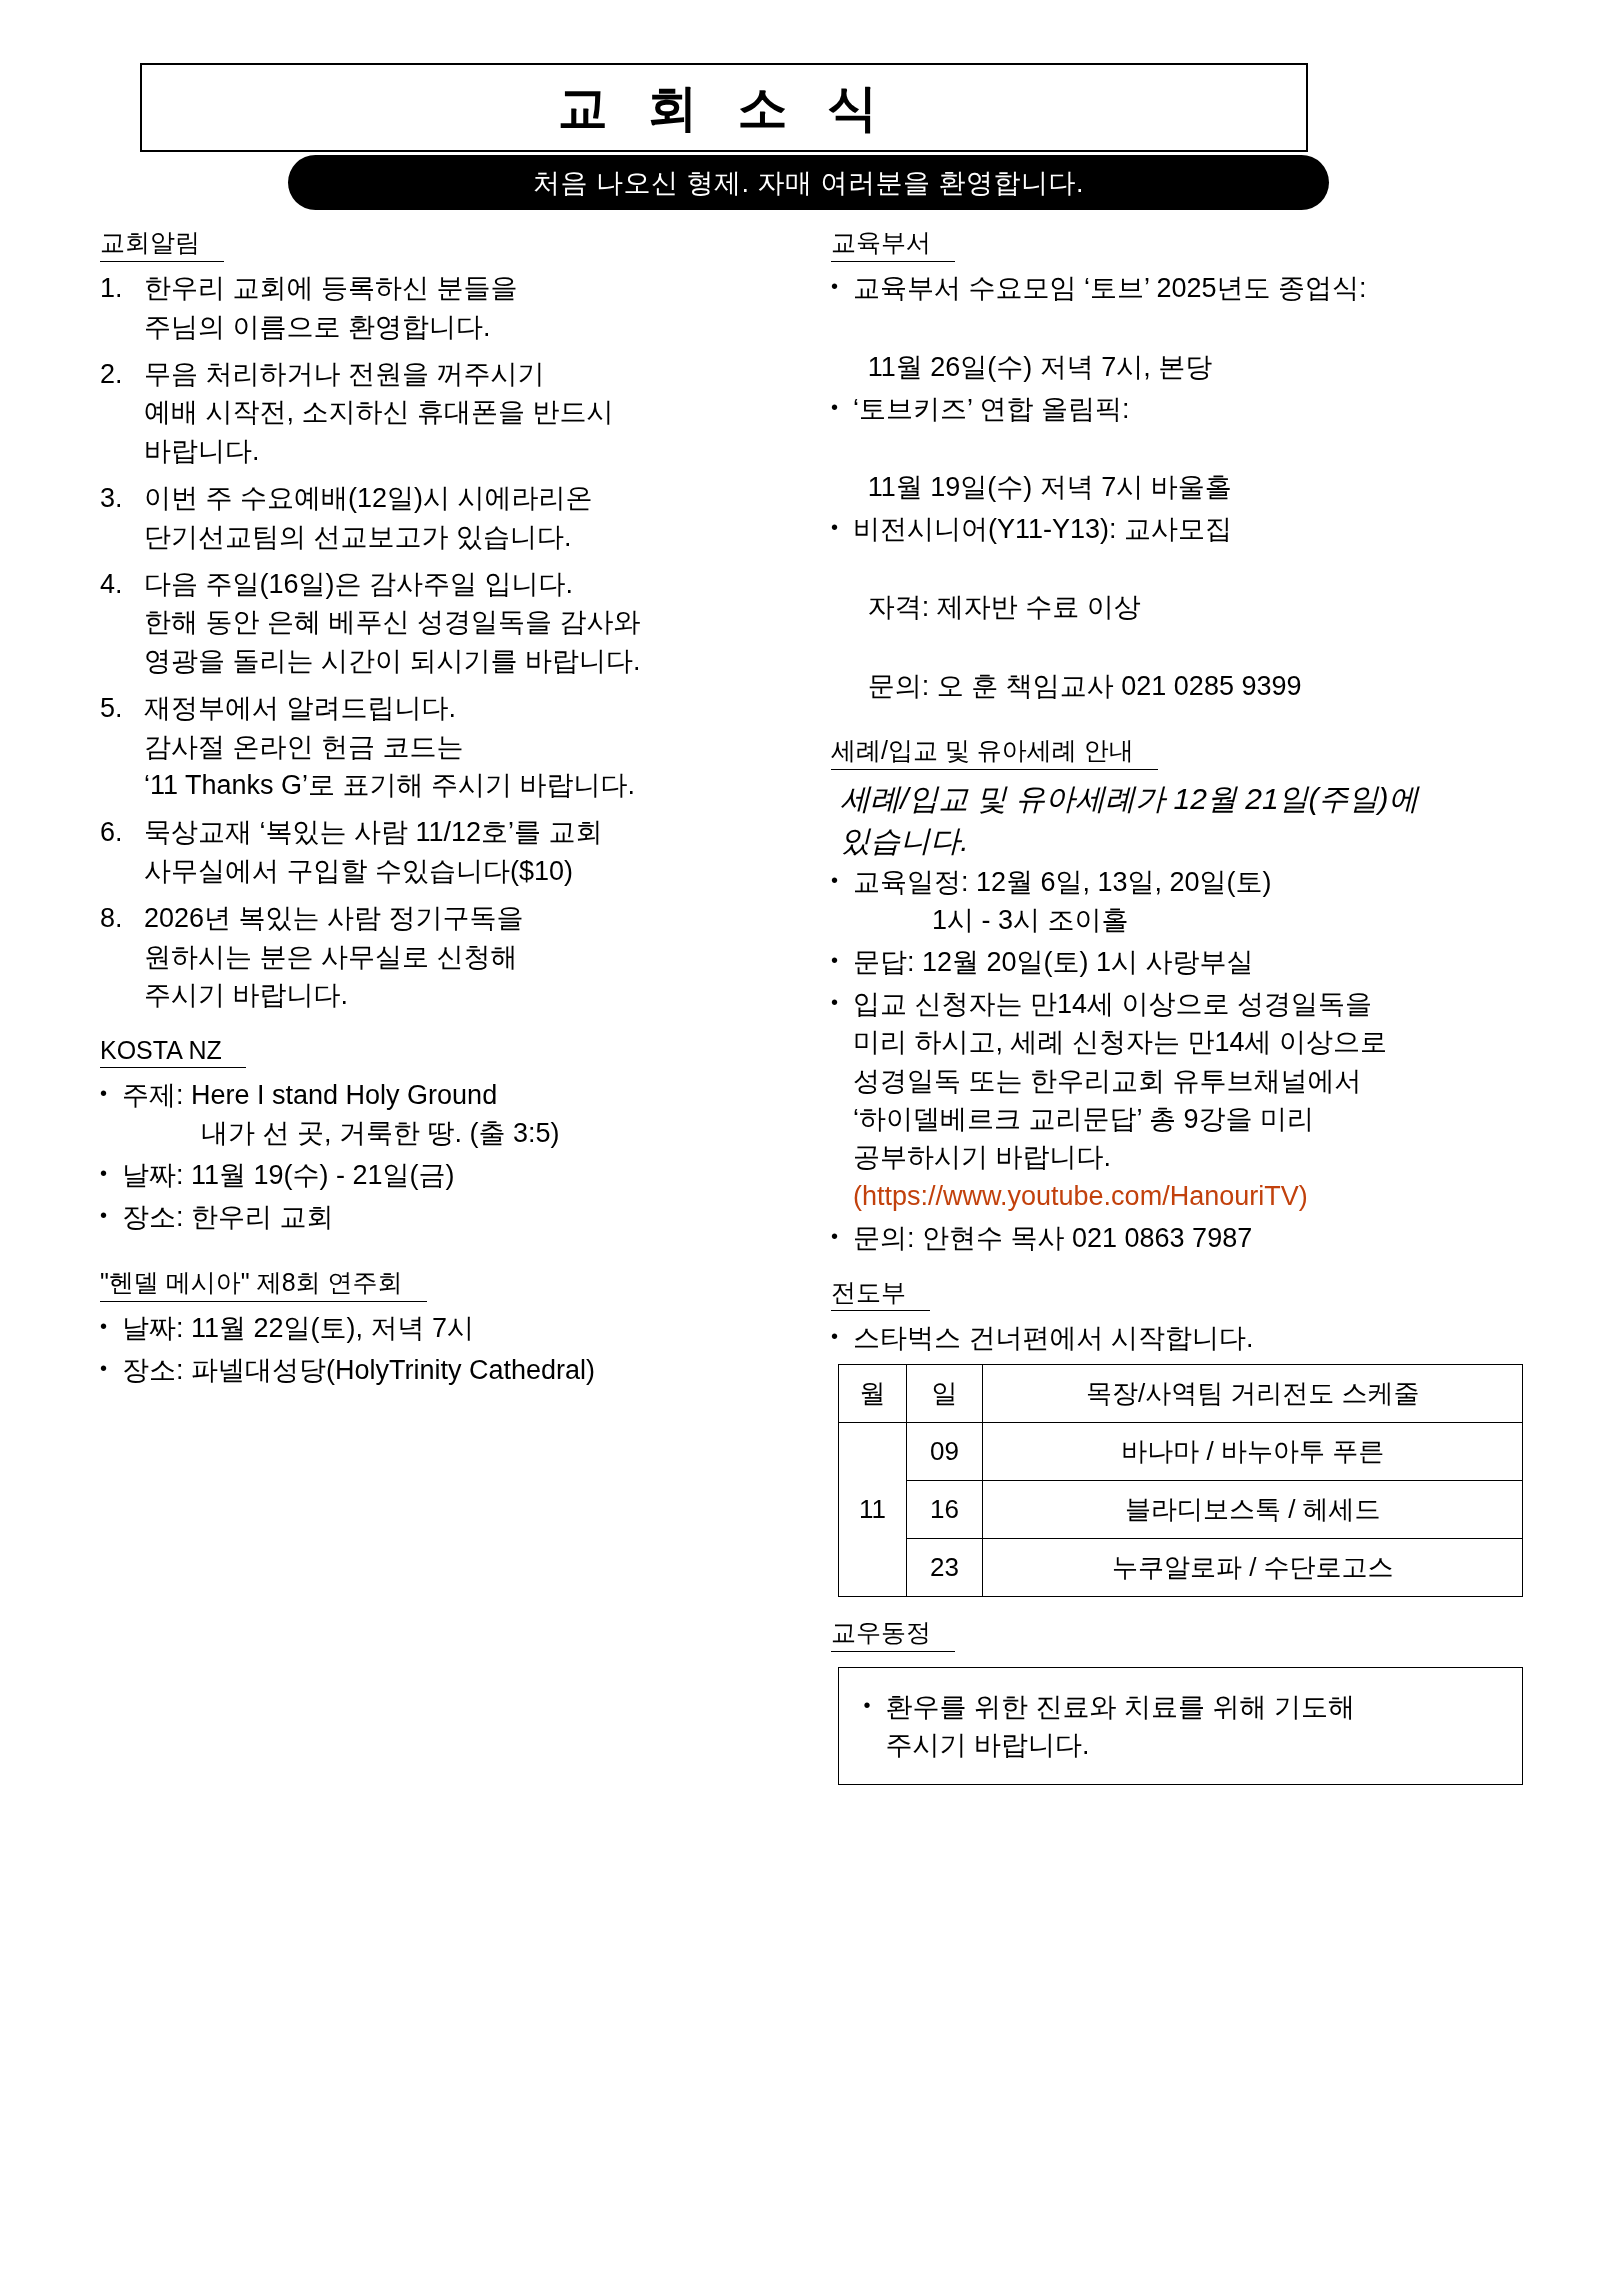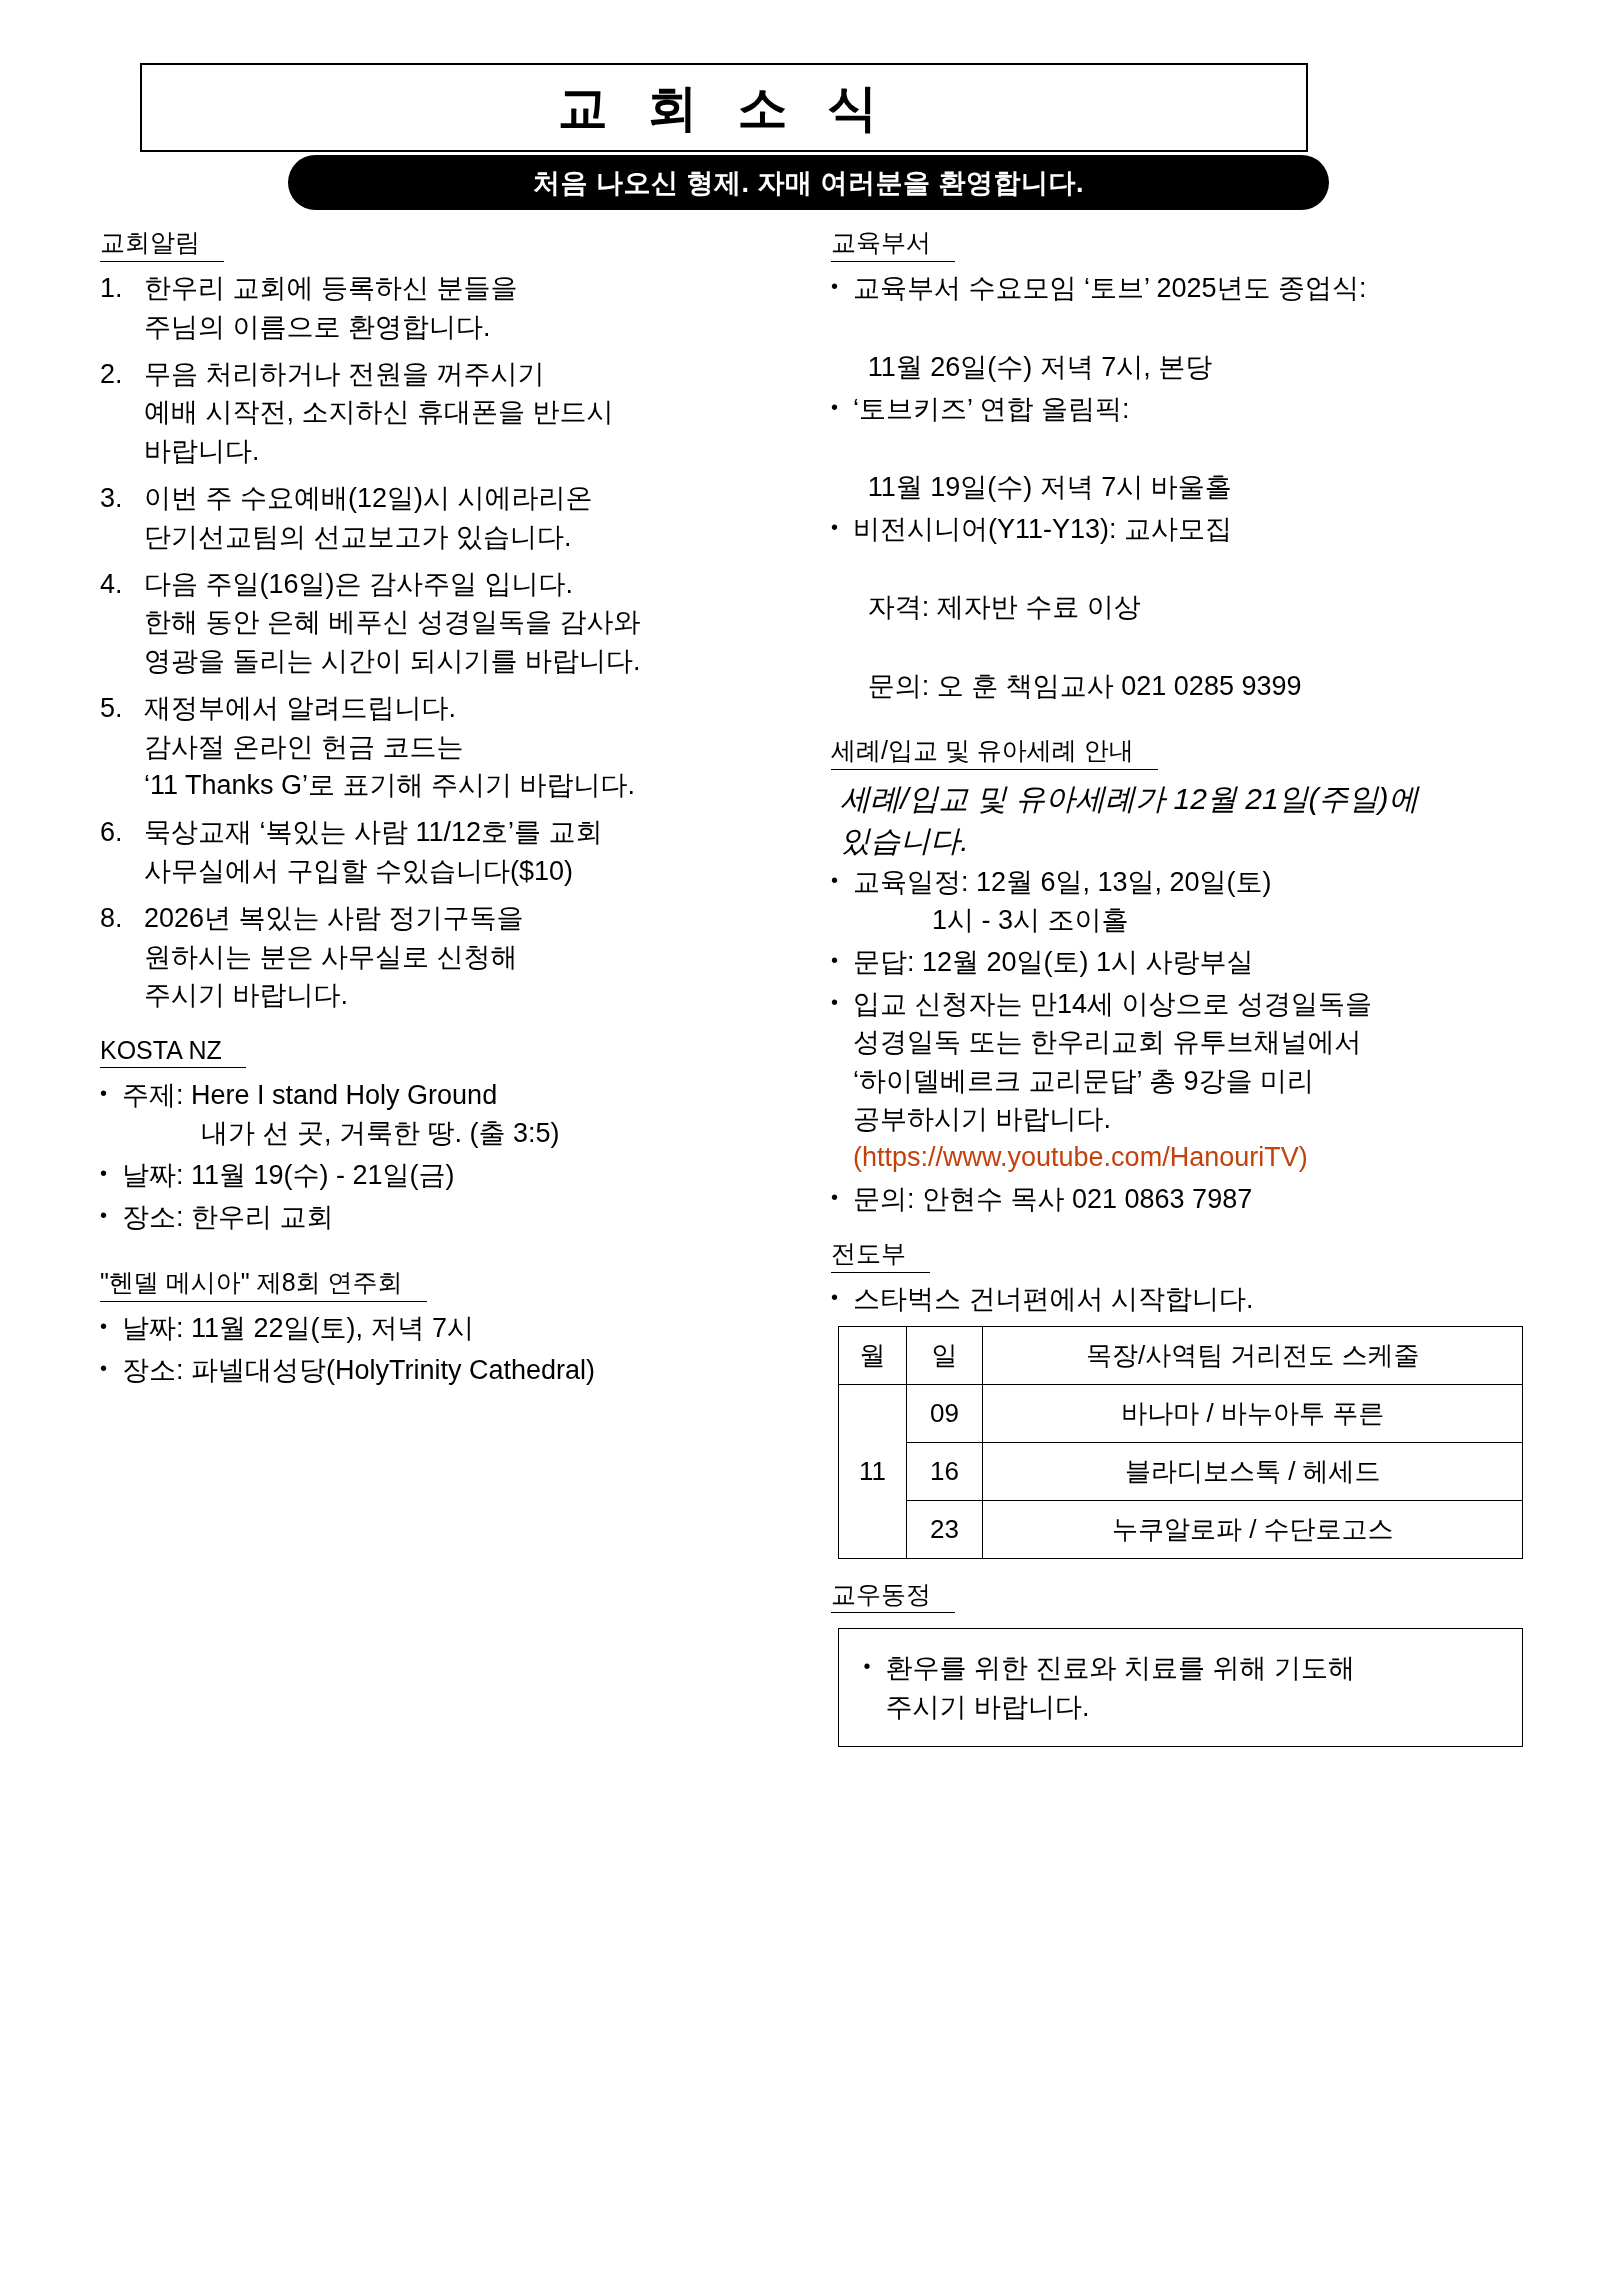--- a/index.html
+++ b/index.html
@@ -50,21 +50,21 @@
     height: 55px;
     background: #000;
     border-radius: 28px;
     display: flex;
     align-items: center;
     justify-content: center;
   }
   .welcome-text {
     color: #ffffff;
     font-size: 27px;
-    font-weight: bold;
+    font-weight: normal;
     letter-spacing: 0.5px;
   }
 
   
   .col {
     position: absolute;
     top: 226px;
   }
   .col-left { left: 100px; width: 701px; }
   .col-right { left: 831px; width: 701px; }
@@ -327,20 +327,21 @@
         <li class="bul-item">
           <span class="bullet">•</span>
           <span class="body">
             <div>문답: 12월 20일(토) 1시 사랑부실</div>
           </span>
         </li>
         <li class="bul-item">
           <span class="bullet">•</span>
           <span class="body">
             <div>입교 신청자는 만14세 이상으로 성경일독을</div>
+            <div>미리 하시고, 세례 신청자는 만14세 이상으로</div>
             <div>성경일독 또는 한우리교회 유투브채널에서</div>
             <div>‘하이델베르크 교리문답’ 총 9강을 미리</div>
             <div>공부하시기 바랍니다.</div>
             <div class="link">(https://www.youtube.com/HanouriTV)</div>
           </span>
         </li>
         <li class="bul-item">
           <span class="bullet">•</span>
           <span class="body">
             <div>문의: 안현수 목사 021 0863 7987</div>

